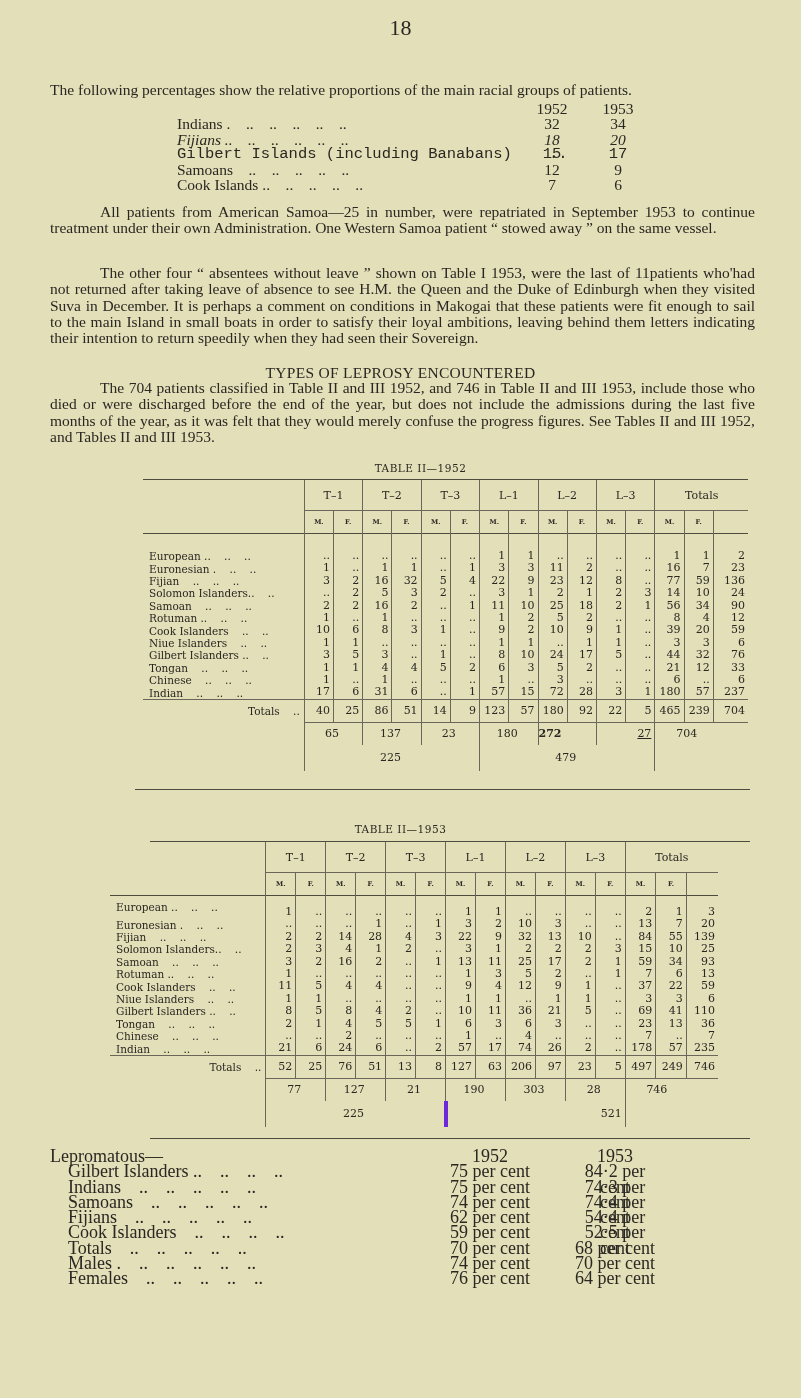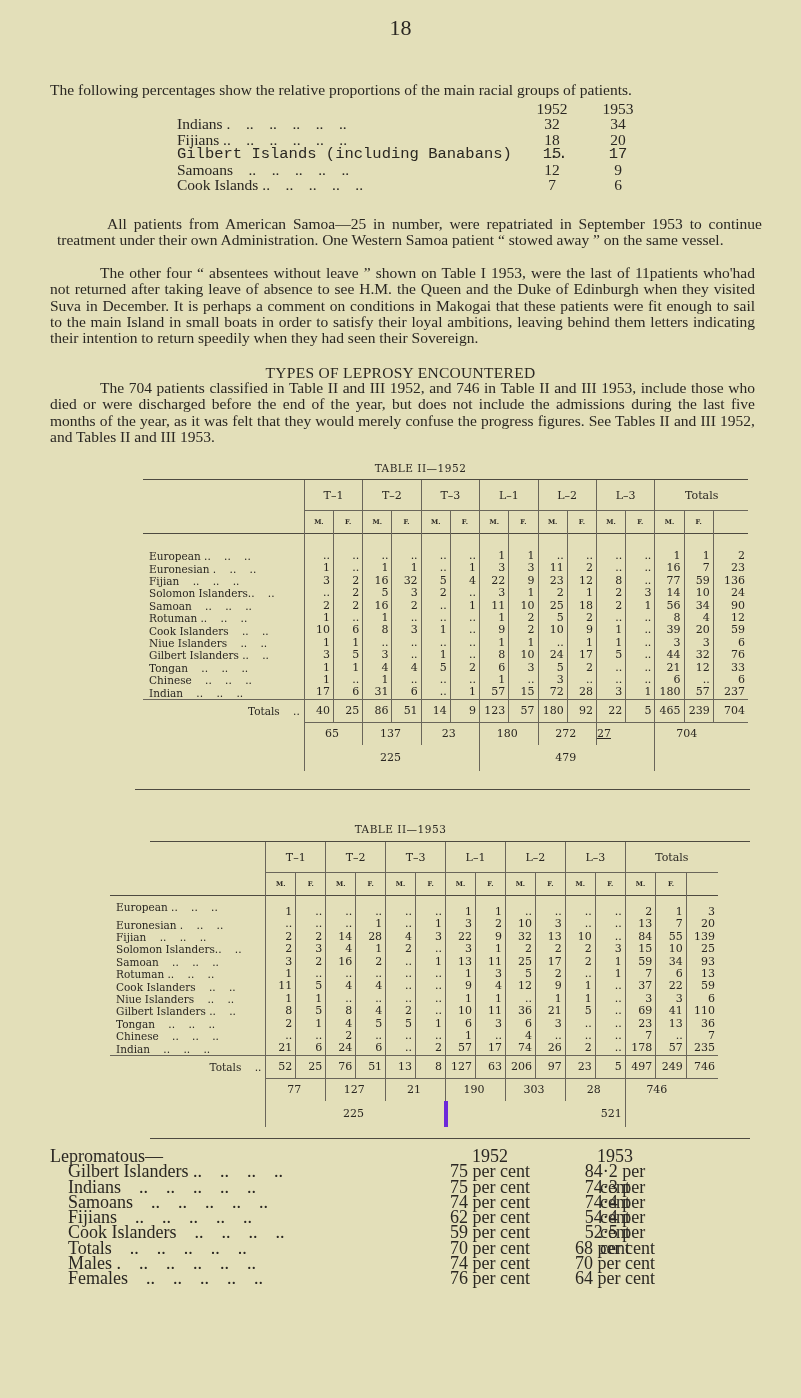--- a/index.html
+++ b/index.html
@@ -51,21 +51,21 @@
 <div class="pct1">
   <div class="pct-row" style="position:relative;">
     <span class="v1">1952</span>
     <span class="v2">1953</span>
   </div>
   <div class="pct-row" style="position:relative;">
     <span class="lab">Indians .    ..    ..    ..    ..    ..</span>
       <span class="v1">32</span>
       <span class="v2">34</span>
   </div>
-  <div class="pct-row" style="position:relative;">
+  <div class="pct-row" style="position:relative;font-style:italic;">
     <span class="lab">Fijians ..    ..    ..    ..    ..    ..</span>
       <span class="v1">18</span>
       <span class="v2">20</span>
   </div>
   <div class="pct-row" style="position:relative;font-family:Liberation Mono, monospace;">
     <span class="lab">Gilbert Islands (including Banabans)    ..</span>
       <span class="v1">15</span>
       <span class="v2">17</span>
   </div>
   <div class="pct-row" style="position:relative;">
@@ -73,21 +73,21 @@
       <span class="v1">12</span>
       <span class="v2">9</span>
   </div>
   <div class="pct-row" style="position:relative;">
     <span class="lab">Cook Islands ..    ..    ..    ..    ..</span>
       <span class="v1">7</span>
       <span class="v2">6</span>
   </div>
 </div>
 
-<div class="para indent" style="top:216px;margin-left:7px;">All patients from American Samoa—25 in number, were repatriated in September 1953 to continue treatment under their own Administration.  One Western Samoa patient “ stowed away ” on the same vessel.</div>
+<div class="para indent" style="top:204px;">All patients from American Samoa—25 in number, were repatriated in September 1953 to continue treatment under their own Administration.  One Western Samoa patient “ stowed away ” on the same vessel.</div>
 <div class="para indent" style="top:265px;">The other four “ absentees without leave ” shown on Table I 1953, were the last of 11patients who'had not returned after taking leave of absence to see H.M. the Queen and the Duke of Edinburgh when they visited Suva in December.  It is perhaps a comment on conditions in Makogai that these patients were fit enough to sail to the main Island in small boats in order to satisfy their loyal ambitions, leaving behind them letters indicating their intention to return speedily when they had seen their Sovereign.</div>
 <div class="heading" style="top:364px;">TYPES OF LEPROSY ENCOUNTERED</div>
 <div class="para indent" style="top:380px;">The 704 patients classified in Table II and III 1952, and 746 in Table II and III 1953, include those who died or were discharged before the end of the year, but does not include the admissions during the last five months of the year, as it was felt that they would merely confuse the progress figures.  See Tables II and III 1952, and Tables II and III 1953.</div>
 
 <div class="tcap" style="top:462px;padding-left:20px;">TABLE II—1952</div>
 <div class="rule" style="top:479px; left:143px; width:605px;"></div>
 <table class="dt" style="top:480px; left:143px; width:605px;">
   <colgroup>
     <col style="width:149px">
     <col span="12" style="width:27px">
@@ -379,22 +379,22 @@
     <td class="num">465</td>
         <td class="num">239</td>
     <td class="num">704</td>
   </tr>
   <tr class="pair">
     <td style="border-top:none;"></td>
     <td colspan="2" class="num" style="text-align:center;margin-top:33px;">65</td>
     <td colspan="2" class="num" style="text-align:center;">137</td>
     <td colspan="2" class="num" style="text-align:center;">23</td>
     <td colspan="2" class="num" style="text-align:center;">180</td>
-    <td colspan="2" class="num" style="text-align:center;">272</td>
-    <td colspan="2" class="num" style="text-align:left;text-decoration:underline;">27</td>
+    <td colspan="2" class="num" style="text-align:left;font-weight:bold;">272</td>
+    <td colspan="2" class="num" style="text-align:right;text-decoration:underline;">27</td>
     <td colspan="3" class="num" style="text-align:center; padding-right:30px;">704</td>
   </tr>
   <tr class="grand">
     <td></td>
     <td colspan="6" class="num" style="text-align:center; border-left:1px solid #6a665a;">225</td>
     <td colspan="6" class="num" style="text-align:center; border-left:1px solid #6a665a;">479</td>
     <td colspan="3" class="num" style="border-left:1px solid #6a665a;"></td>
   </tr>
 </tbody>
   </table>

